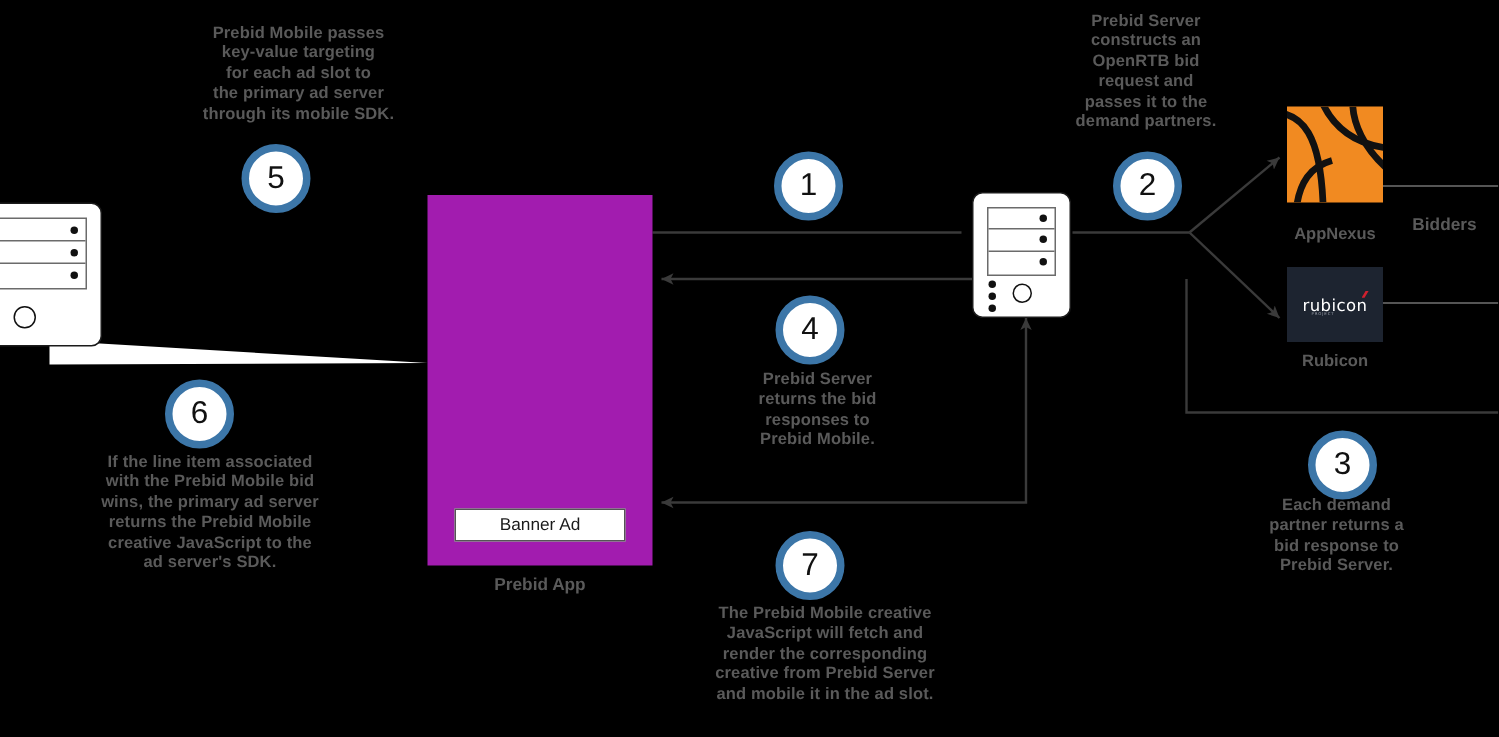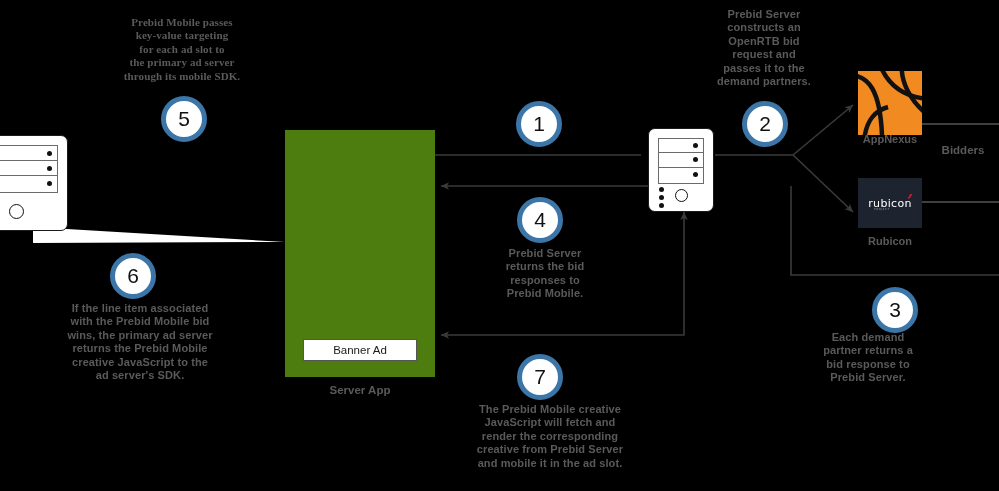--- a/index.html
+++ b/index.html
@@ -62,21 +62,21 @@
   .server .knob{
     position:absolute;
     width:15px;height:15px;border-radius:50%;
     border:1.6px solid #111;
     box-sizing:border-box;
   }
 
   
   #mobile-app{
     position:absolute;left:285px;top:130px;width:150px;height:247px;
-    background:#4d7c0f;
+    background:#a21caf;
   }
   #banner-ad{
     position:absolute;left:18px;top:209px;width:114px;height:22px;
     border:1.5px solid #555;
     box-sizing:border-box;
     display:flex;align-items:center;justify-content:center;
     font-size:11.5px;color:#1a1a1a;
     background:#fff;
   }
   #mobile-app-label{
@@ -170,63 +170,63 @@
       <i style="width:5px;height:5px;margin-bottom:3px;"></i>
       <i style="width:5px;height:5px;margin-bottom:3px;"></i>
       <i style="width:5px;height:5px;margin-bottom:3px;"></i>
     </div>
     <div class="knob" style="left:26px;top:60px;width:13px;height:13px;"></div>
   </div>
 
   <div id="mobile-app">
     <div id="banner-ad">Banner Ad</div>
   </div>
-  <div id="mobile-app-label">Server App</div>
+  <div id="mobile-app-label">Prebid App</div>
 
   <div id="appnexus-logo">
     <svg width="64" height="64" viewBox="0 0 64 64">
       <g fill="none" stroke="#111111" stroke-width="4.5">
         <path d="M-6,4 C10,6 22,18 24,64"></path>
         <path d="M22,-6 C30,14 46,26 70,28"></path>
         <path d="M44,-8 C42,10 52,30 70,44"></path>
         <path d="M6,70 C8,50 16,40 30,36"></path>
       </g>
     </svg>
   </div>
-  <div class="bidder-label" style="left:835px;top:133px;">AppNexus</div>
+  <div class="bidder-label" style="left:835px;top:150px;">AppNexus</div>
 
   <div id="rubicon-logo">
     <div id="rubicon-wordmark">
       <span>rubicon</span>
       <span class="tick"></span>
       <span class="sub">PROJECT</span>
     </div>
   </div>
   <div class="bidder-label" style="left:835px;top:235px;">Rubicon</div>
 
   <div id="bidders-label">Bidders</div>
 
-  <div class="note" style="left:102px;top:16px;width:160px;font-family:Liberation Serif, serif;">Prebid Mobile passes
+  <div class="note" style="left:119px;top:16px;width:160px;">Prebid Mobile passes
 key-value targeting
 for each ad slot to
 the primary ad server
 through its mobile SDK.</div>
   <div class="step" style="left:161px;top:96px;">5</div>
 
   <div class="step" style="left:516px;top:101px;">1</div>
 
   <div class="note" style="left:703px;top:8px;width:122px;">Prebid Server
 constructs an
 OpenRTB bid
 request and
 passes it to the
 demand partners.</div>
   <div class="step" style="left:742px;top:101px;">2</div>
 
-  <div class="note" style="left:808px;top:331px;width:120px;">Each demand
+  <div class="note" style="left:831px;top:331px;width:120px;">Each demand
 partner returns a
 bid response to
 Prebid Server.</div>
   <div class="step" style="left:872px;top:287px;">3</div>
 
   <div class="note" style="left:489px;top:247px;width:112px;">Prebid Server
 returns the bid
 responses to
 Prebid Mobile.</div>
   <div class="step" style="left:517px;top:197px;">4</div>

